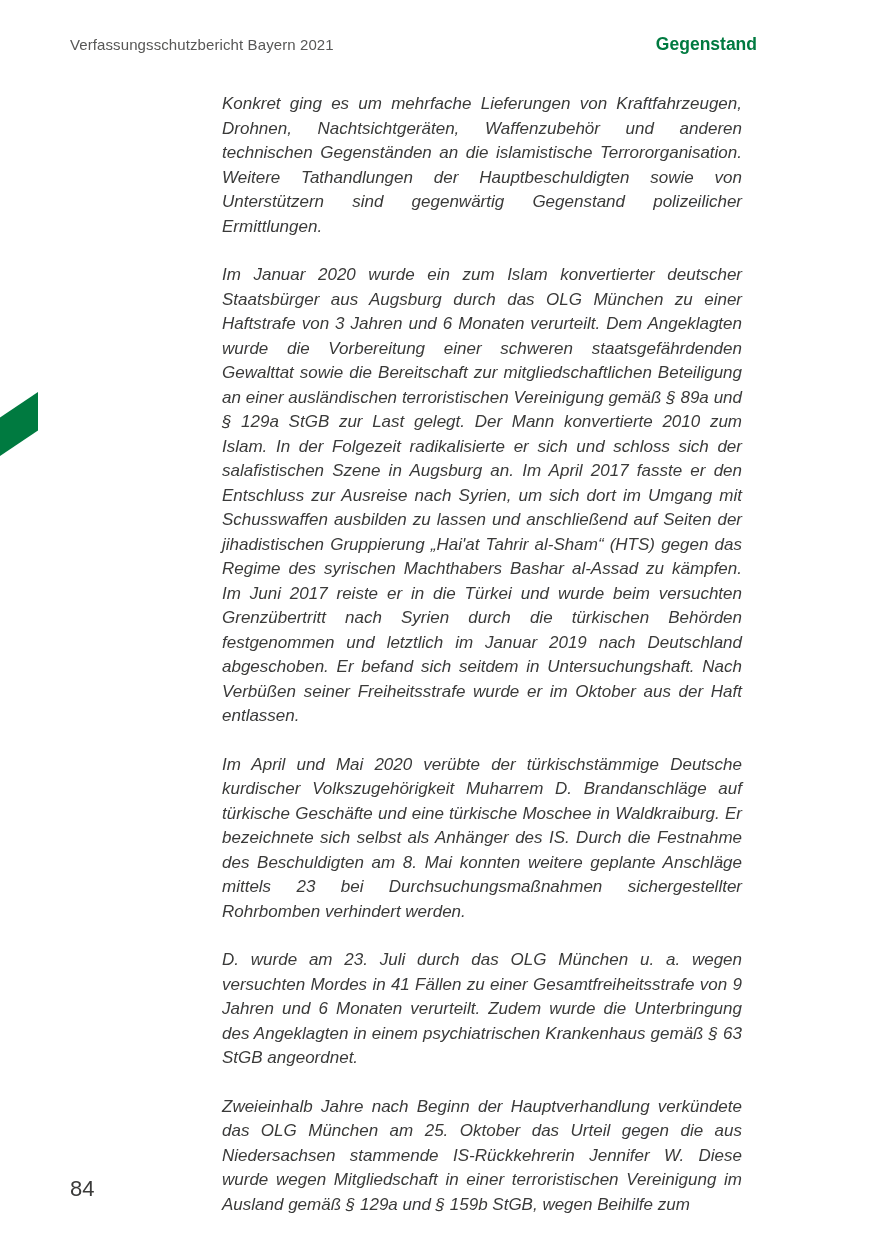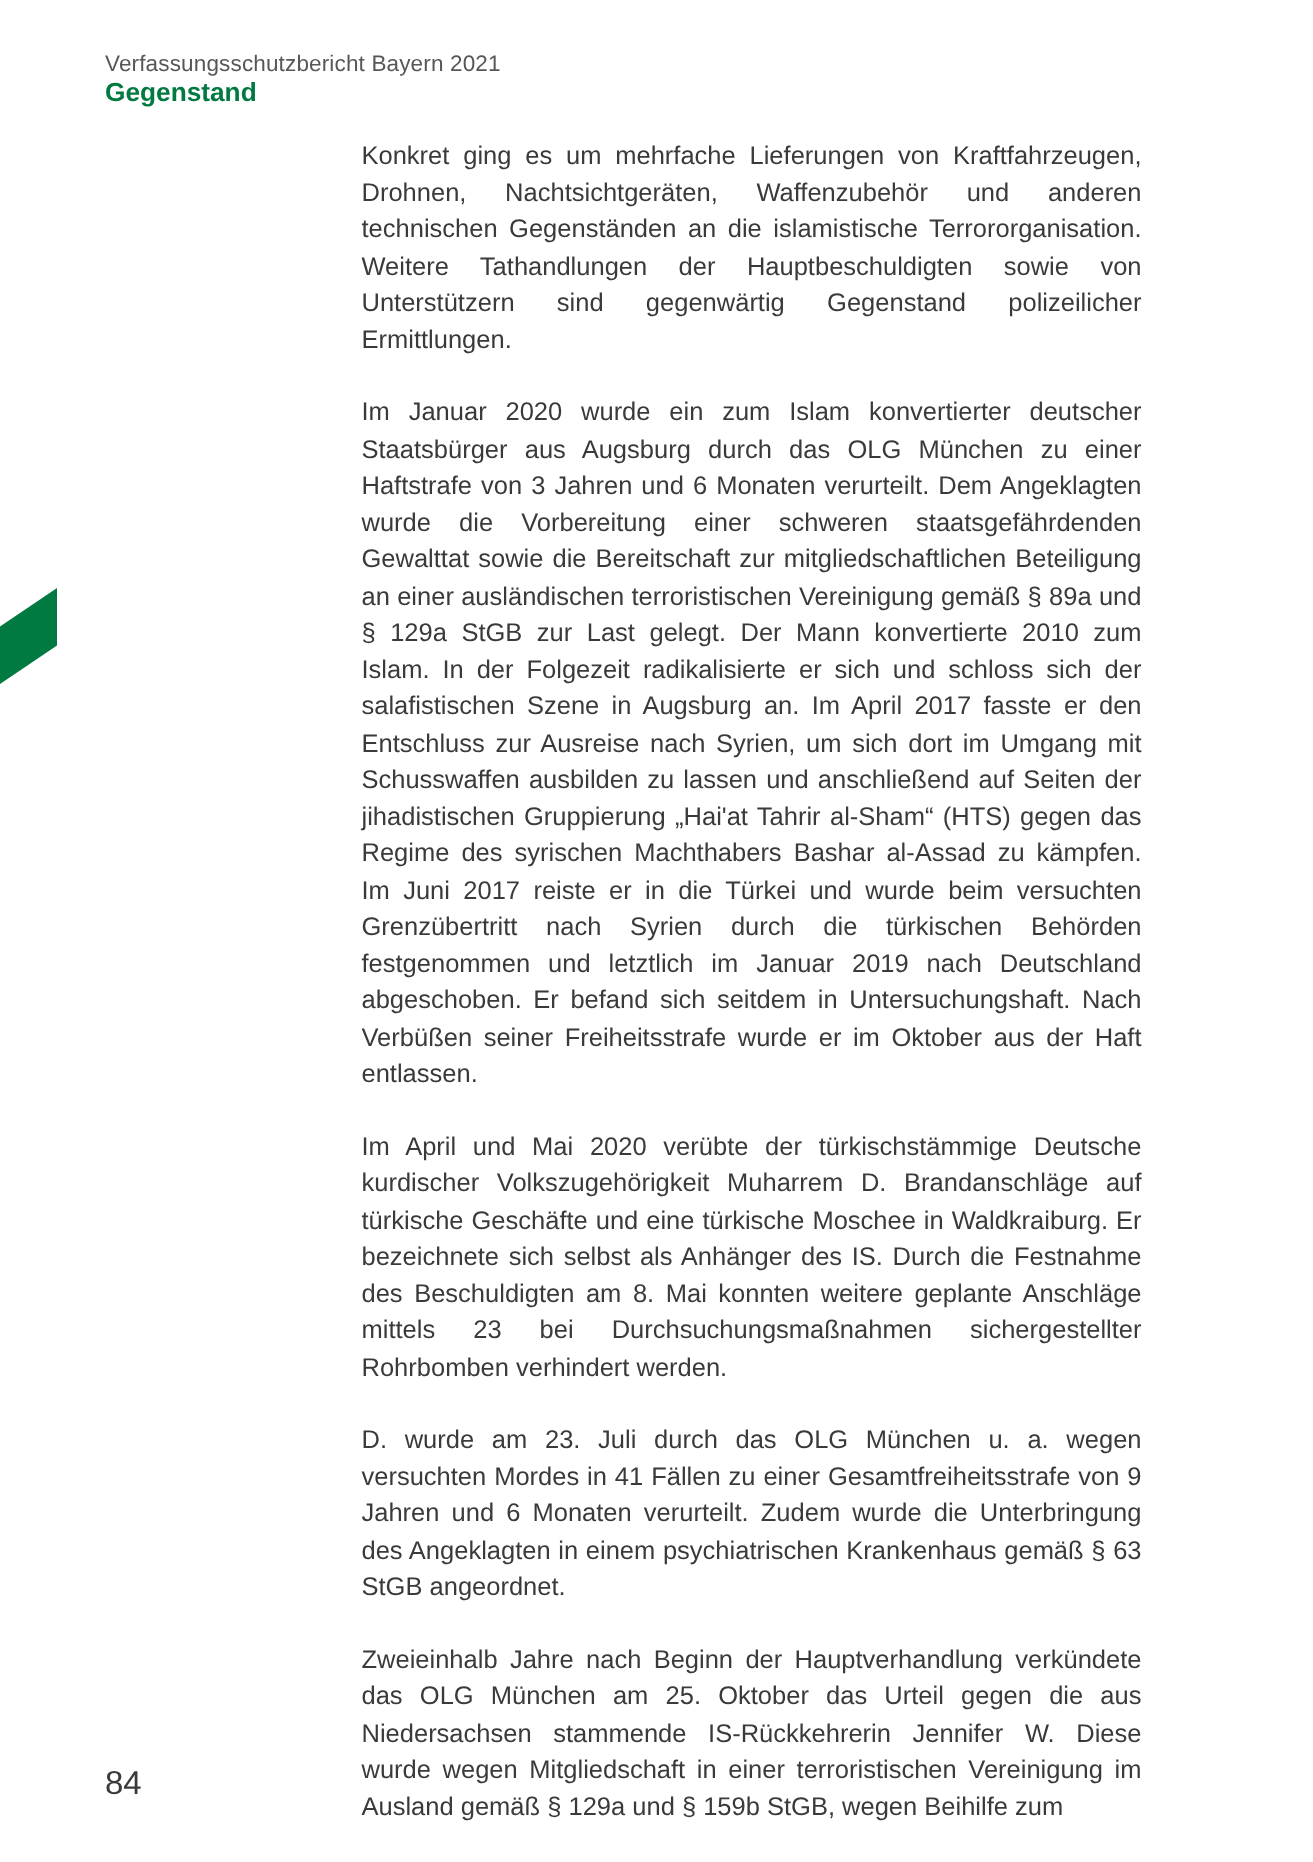--- a/index.html
+++ b/index.html
@@ -13,21 +13,20 @@
     overflow: hidden;
   }
   .header {
     position: absolute;
     top: 34px;
     left: 70px;
     width: 687px;
     display: flex;
     justify-content: space-between;
     align-items: baseline;
-    flex-direction: column;
   }
   .header-left {
     font-size: 15px;
     color: #575756;
     letter-spacing: 0.1px;
   }
   .header-right {
     font-size: 17.5px;
     font-weight: bold;
     color: #007a40;
@@ -36,23 +35,24 @@
     position: absolute;
     left: 0;
     top: 392px;
     width: 38px;
     height: 64px;
     background: #007a40;
     clip-path: polygon(0 40%, 100% 0%, 100% 60%, 0 100%);
   }
   .text-column {
     position: absolute;
-    left: 241px;
+    left: 222px;
     top: 92px;
     width: 520px;
+    font-style: italic;
   }
   .text-column p {
     margin: 0 0 24px 0;
     font-size: 17px;
     line-height: 24.5px;
     text-align: justify;
     hyphens: auto;
     -webkit-hyphens: auto;
     color: #3a3a39;
   }

